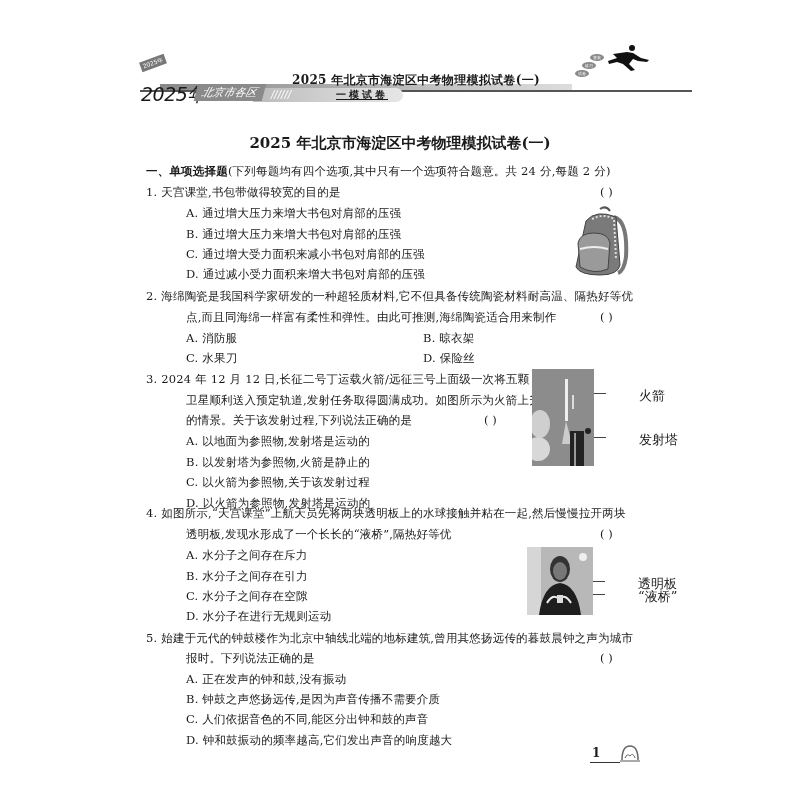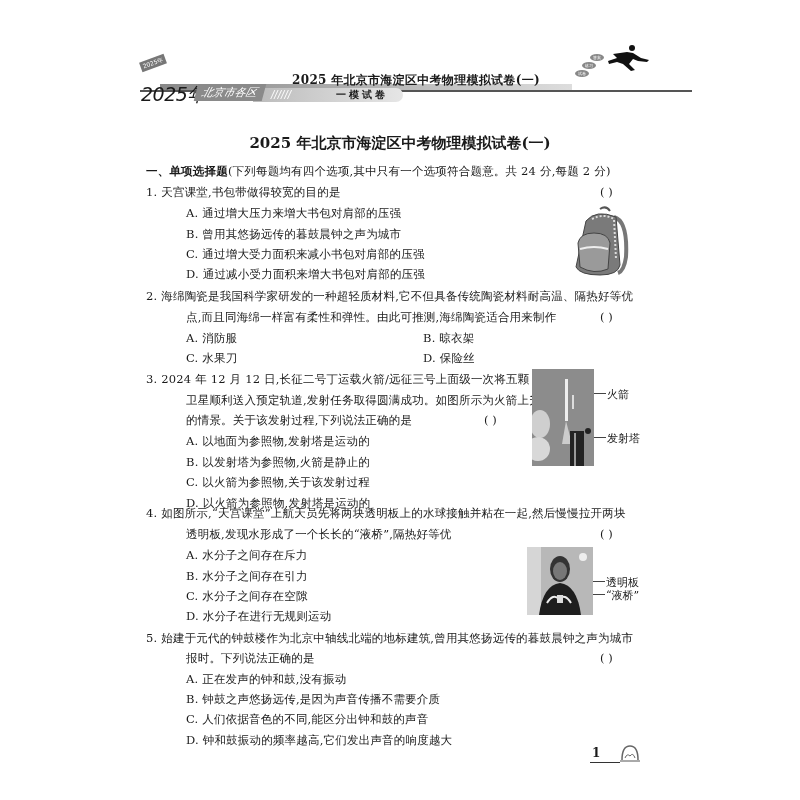--- a/index.html
+++ b/index.html
@@ -28,32 +28,32 @@
                   font-style:italic; font-size:19px; font-weight:500; letter-spacing:-0.5px; }
   .banner .region { position:absolute; left:55px; top:2px; width:62px; height:17px;
                     background:#8a8a8a; color:#fff; font-family:"DejaVu Sans",sans-serif;
                     font-style:italic; font-size:11px; line-height:17px; padding-left:6px;
                     transform:skewX(-15deg); }
   .banner .strip { position:absolute; left:112px; top:6px; width:150px; height:14px;
                    background:linear-gradient(to right,#bbb,#e6e6e6); border-radius:0 9px 9px 0; }
   .banner .slashes { position:absolute; left:130px; top:6px; font-size:10px; color:#fff;
                      font-family:"DejaVu Sans",sans-serif; font-style:italic; line-height:14px; }
   .banner .kind { position:absolute; left:195px; top:6px; font-size:10px; font-weight:bold;
-                  letter-spacing:3px; line-height:14px; font-family:"DejaVu Sans",sans-serif; }
+                  letter-spacing:3px; line-height:14px; font-family:"DejaVu Sans",sans-serif;text-decoration:underline; }
 
   .doc-title { position:absolute; left:0; width:800px; top:134px; text-align:center;
                font-size:15px; font-weight:bold; }
 
   .line { position:absolute; font-size:11.5px; white-space:nowrap; letter-spacing:0.2px; }
   .section-head { font-weight:bold; }
   .section-head .note { font-weight:normal;margin-top:48px; }
   .paren { position:absolute; font-size:11.5px; }
 
   .fig { position:absolute; }
-  .fig-label { position:absolute; font-size:11px; white-space:nowrap; }
+  .fig-label { position:absolute; font-size:13px; white-space:nowrap;margin-left:32px; }
   .leader { position:absolute; height:1px; background:#444; }
 
   .page-num { position:absolute; left:592px; top:746px; font-size:12px; font-weight:bold; }
   .page-rule { position:absolute; left:590px; top:762px; width:30px; height:1px; background:#333; }
   .deco-icon { position:absolute; left:620px; top:744px; width:20px; height:18px; }
 </style>
 </head>
 <body>
 
 <div class="page">
@@ -85,21 +85,21 @@
     <span>一、单项选择题</span><span class="note">(下列每题均有四个选项,其中只有一个选项符合题意。共 24 分,每题 2 分)</span>
   </div>
 
   <div>
     <div class="line" style="left:146px;top:185px">
       <span>1.</span>
       <span>天宫课堂,书包带做得较宽的目的是</span>
     </div>
     <div class="paren" style="left:600px;top:185px">(      )</div>
     <div class="line" style="left:186px;top:206px">A. 通过增大压力来增大书包对肩部的压强</div>
-    <div class="line" style="left:186px;top:227px">B. 曾用其悠扬远传的暮鼓晨钟之声为城市</div>
+    <div class="line" style="left:186px;top:227px">B. 通过增大压力来增大书包对肩部的压强</div>
     <div class="line" style="left:186px;top:247px">C. 通过增大受力面积来减小书包对肩部的压强</div>
     <div class="line" style="left:186px;top:267px">D. 通过减小受力面积来增大书包对肩部的压强</div>
     <svg class="fig" style="left:572px;top:205px" width="60" height="72" viewBox="0 0 60 72">
       <path d="M28 4 q6 -4 10 2" stroke="#555" stroke-width="2" fill="none"></path>
       <path d="M42 12 q14 4 12 40 q-2 14 -8 16" stroke="#777" stroke-width="4" fill="none"></path>
       <path d="M14 16 q10 -12 30 -4 l4 48 q-2 10 -20 10 q-20 0 -24 -8 z" fill="#7a7a7a" stroke="#444"></path>
       <path d="M20 14 q12 -6 22 0 l2 40" stroke="#ddd" stroke-width="2" stroke-dasharray="2 2" fill="none"></path>
       <path d="M6 38 q2 -10 16 -10 q14 0 16 10 l-2 26 q-14 6 -28 -2 z" fill="#9a9a9a" stroke="#444"></path>
       <path d="M8 44 q14 -4 28 0" stroke="#eee" stroke-width="2" fill="none"></path>
     </svg>

